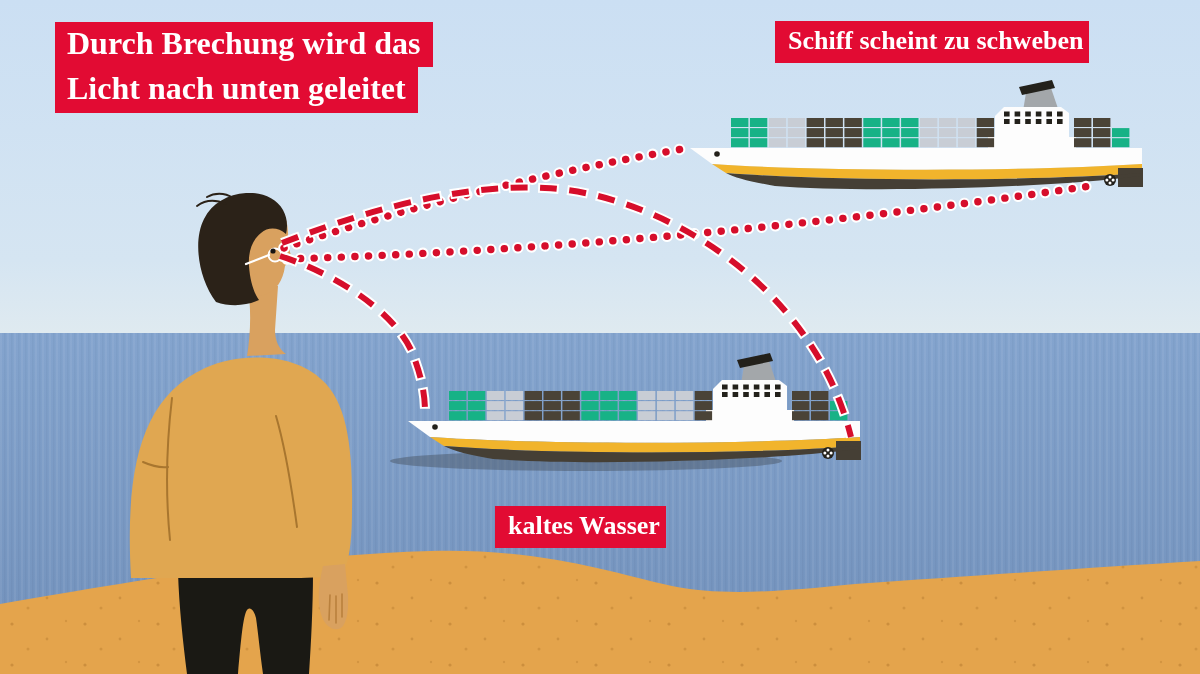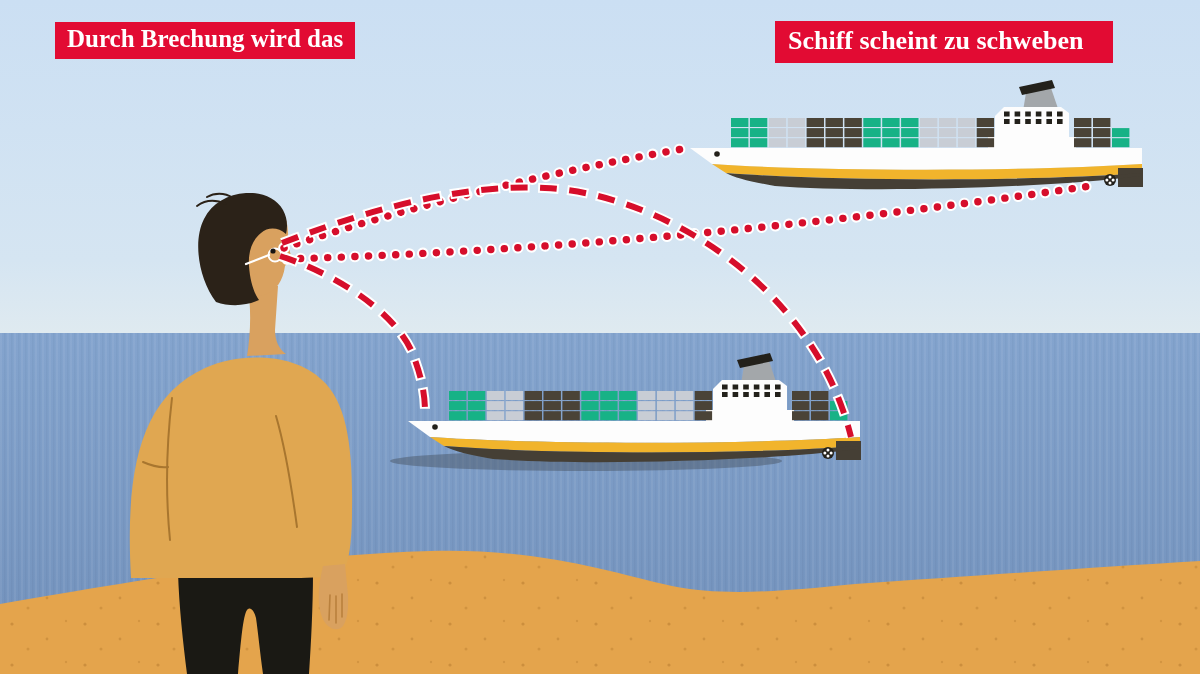--- a/index.html
+++ b/index.html
@@ -7,23 +7,23 @@
     position:relative;width:1200px;height:674px;overflow:hidden;
     font-family:"Liberation Serif", serif;
   }
   .stage svg.scene{position:absolute;left:0;top:0;}
   .label{
     position:absolute;color:var(--label-text,#fff);font-weight:bold;
     font-size:26px;line-height:1.2;z-index:5;
   }
   .label .chip{
     display:inline-block;background:var(--label-bg,#e20b33);
-    padding:4px 30px 7px 13px;white-space:nowrap;
+    padding:4px 6px 7px 13px;white-space:nowrap;
   }
-  .label.multiline .chip{display:table;font-size:25px;padding:2px 12px 5px 12px;}
+  .label.multiline .chip{display:table;font-size:32px;padding:2px 12px 5px 12px;}
   #label-note{left:55px;top:22px;}
   #label-hover{left:775px;top:21px;}
   #label-warm{left:947px;top:255px;}
   #label-cold{left:495px;top:506px;}
 </style>
 </head>
 <body>
 
 <div class="stage">
 
@@ -246,21 +246,25 @@
 
       <path d="M282,243 C390,201 478,184 545,188 C655,193 812,280 851,437" style="stroke:var(--line-casing,#fff)" stroke-width="10" stroke-dasharray="21 8.5" stroke-dashoffset="2"></path>
       <path d="M282,243 C390,201 478,184 545,188 C655,193 812,280 851,437" style="stroke:var(--line-red,#d60e2b)" stroke-width="6" stroke-dasharray="17 12.5"></path>
       <path d="M280,256 C330,272 392,308 412,352 C423,380 425,398 425,412" style="stroke:var(--line-casing,#fff)" stroke-width="10" stroke-dasharray="21 8.5" stroke-dashoffset="2"></path>
       <path d="M280,256 C330,272 392,308 412,352 C423,380 425,398 425,412" style="stroke:var(--line-red,#d60e2b)" stroke-width="6" stroke-dasharray="17 12.5"></path>
     </g>
   </svg>
 
   <div class="label multiline" id="label-note">
     <span class="chip">Durch Brechung wird das</span>
+    <span class="chip">Licht nach unten geleitet</span>
   </div>
 
   <div class="label" id="label-hover">
     <span class="chip">Schiff scheint zu schweben</span>
   </div>
 
 
+  <div class="label" id="label-cold">
+    <span class="chip">kaltes Wasser</span>
+  </div>
 
 </div>
 
 </body></html>

